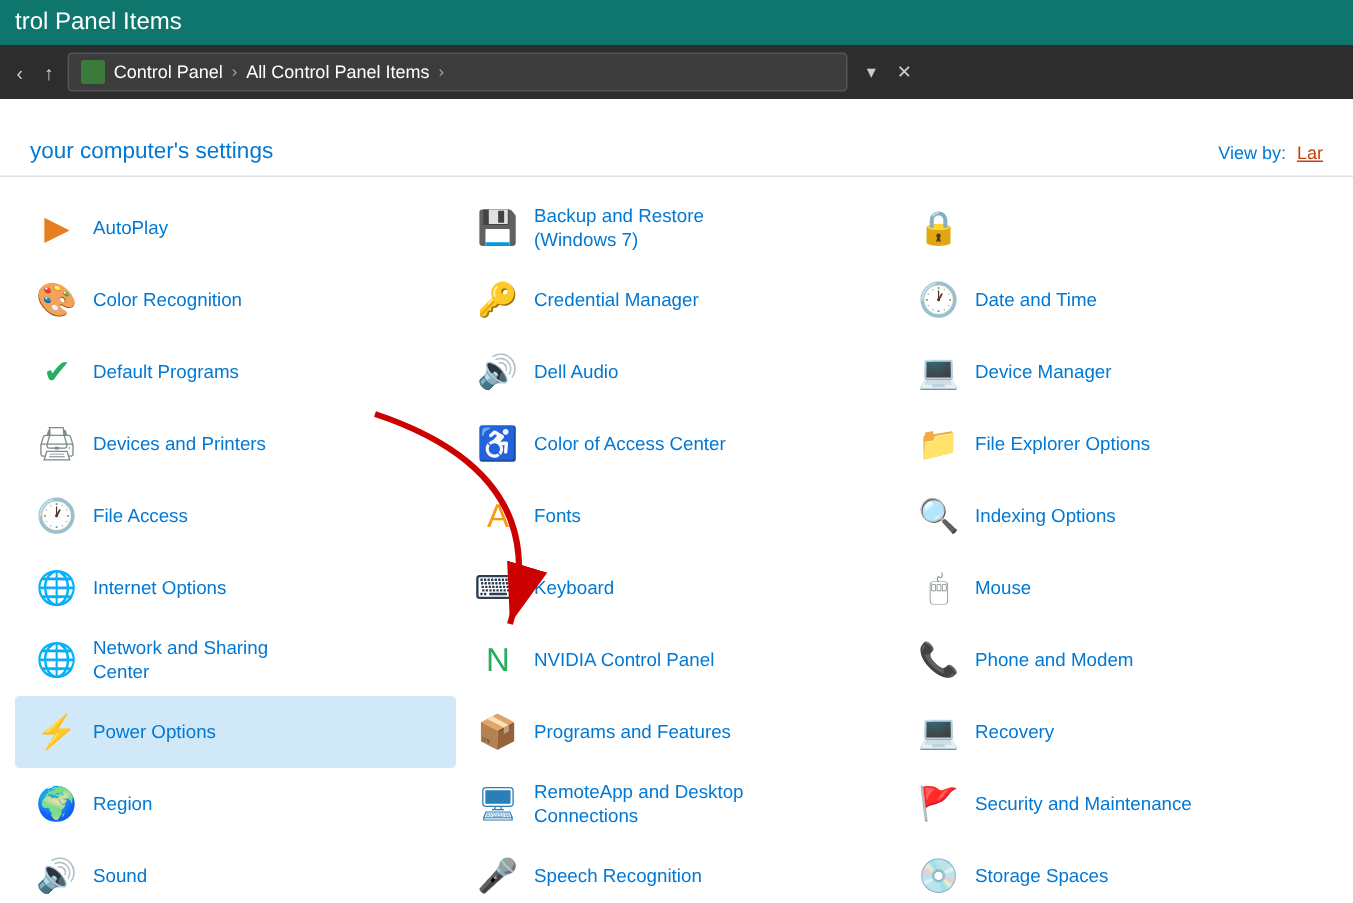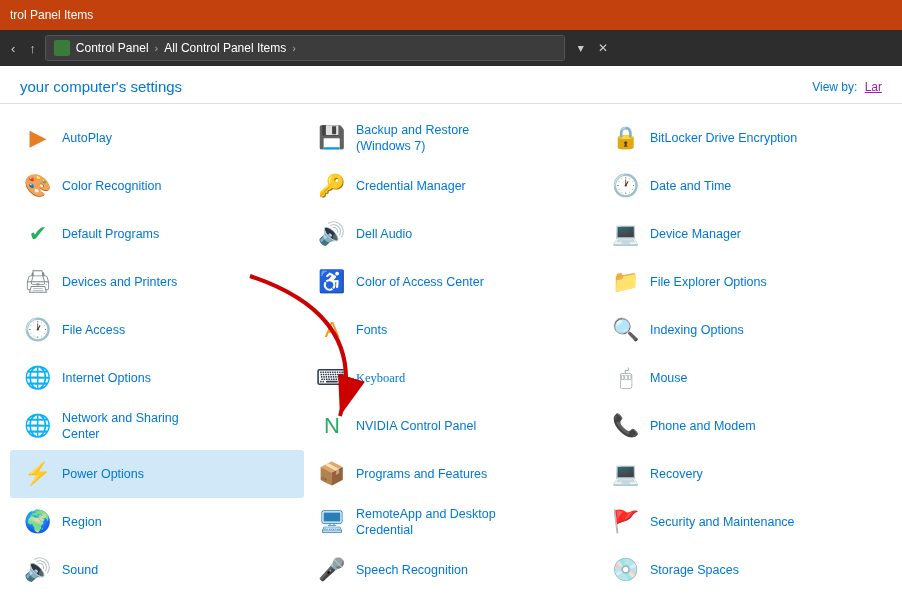--- a/index.html
+++ b/index.html
@@ -1,25 +1,25 @@
 <!DOCTYPE html>
 <html><head>
   <meta charset="utf-8">
   <style>
     * { margin: 0; padding: 0; box-sizing: border-box; }
     body { width: 902px; height: 602px; overflow: hidden; background: #1a1a1a; font-family: 'Segoe UI', Arial, sans-serif; }
 
     .title-bar {
-      background: #c2410c;
+      background: #0f766e;
       color: #fff;
       height: 30px;
       display: flex;
       align-items: center;
       padding: 0 10px;
-      font-size: 12px;
+      font-size: 16px;
     }
 
     .address-bar-row {
       background: #2d2d2d;
       height: 36px;
       display: flex;
       align-items: center;
       padding: 0 6px;
       gap: 4px;
     }
@@ -74,23 +74,23 @@
       padding: 2px 5px;
     }
 
     .main-content {
       background: #fff;
       height: calc(602px - 66px);
       overflow-y: auto;
     }
 
     .content-header {
-      padding: 12px 20px 8px 20px;
-      display: flex;
-      align-items: center;
+      padding: 26px 20px 8px 20px;
+      display: flex;
+      align-items: flex-end;
       justify-content: space-between;
       border-bottom: 1px solid #e0e0e0;
     }
 
     .adjust-text {
       color: #0078d4;
       font-size: 15px;
       font-weight: 400;
     }
 
@@ -169,21 +169,21 @@
     <button class="addr-btn">▾</button>
     <button class="addr-btn">✕</button>
   </div>
 </div>
 
 <div class="main-content content-area">
   <div class="content-header">
     <span class="adjust-text">your computer's settings</span>
     <div class="viewby">
       <span>View by:</span>
-      <span style="color:#a21caf; cursor:pointer; margin-left:4px;text-decoration:underline;">Lar</span>
+      <span style="color:#c2410c; cursor:pointer; margin-left:4px;text-decoration:underline;">Lar</span>
     </div>
   </div>
 
   <svg style="position:absolute; top:190px; left:170px; width:220px; height:200px; pointer-events:none; z-index:10;">
     <defs>
       <marker id="arrowhead" markerWidth="10" markerHeight="7" refX="10" refY="3.5" orient="auto">
         <polygon points="0 0, 10 3.5, 0 7" fill="#cc0000"></polygon>
       </marker>
     </defs>
     <path d="M 80 20 Q 200 60 170 160" stroke="#cc0000" stroke-width="4" fill="none" marker-end="url(#arrowhead)"></path>
@@ -194,21 +194,20 @@
         <div class="cp-item-icon" style="color: rgb(230, 126, 34);">▶</div>
         <div class="cp-item-label" style="white-space: pre-line;">AutoPlay</div>
       </div>
       <div class="cp-item">
         <div class="cp-item-icon" style="color: rgb(39, 174, 96);">💾</div>
         <div class="cp-item-label" style="white-space: pre-line;">Backup and Restore
 (Windows 7)</div>
       </div>
       <div class="cp-item">
         <div class="cp-item-icon" style="color: rgb(127, 140, 141);">🔒</div>
-        <div class="cp-item-label" style="white-space: pre-line;">BitLocker Drive Encryption</div>
       </div>
       <div class="cp-item">
         <div class="cp-item-icon" style="color: rgb(52, 152, 219);">🎨</div>
         <div class="cp-item-label" style="white-space: pre-line;">Color Recognition</div>
       </div>
       <div class="cp-item">
         <div class="cp-item-icon" style="color: rgb(41, 128, 185);">🔑</div>
         <div class="cp-item-label" style="white-space: pre-line;">Credential Manager</div>
       </div>
       <div class="cp-item">
@@ -250,21 +249,21 @@
       <div class="cp-item">
         <div class="cp-item-icon" style="color: rgb(127, 140, 141);">🔍</div>
         <div class="cp-item-label" style="white-space: pre-line;">Indexing Options</div>
       </div>
       <div class="cp-item">
         <div class="cp-item-icon" style="color: rgb(52, 152, 219);">🌐</div>
         <div class="cp-item-label" style="white-space: pre-line;">Internet Options</div>
       </div>
       <div class="cp-item">
         <div class="cp-item-icon" style="color: rgb(44, 62, 80);">⌨</div>
-        <div class="cp-item-label" style="white-space: pre-line; font-family: Liberation Serif, serif;">Keyboard</div>
+        <div class="cp-item-label" style="white-space: pre-line;">Keyboard</div>
       </div>
       <div class="cp-item">
         <div class="cp-item-icon" style="color: rgb(127, 140, 141);">🖱</div>
         <div class="cp-item-label" style="white-space: pre-line;">Mouse</div>
       </div>
       <div class="cp-item">
         <div class="cp-item-icon" style="color: rgb(41, 128, 185);">🌐</div>
         <div class="cp-item-label" style="white-space: pre-line;">Network and Sharing
 Center</div>
       </div>
@@ -288,21 +287,21 @@
         <div class="cp-item-icon" style="color: rgb(39, 174, 96);">💻</div>
         <div class="cp-item-label" style="white-space: pre-line;">Recovery</div>
       </div>
       <div class="cp-item">
         <div class="cp-item-icon" style="color: rgb(39, 174, 96);">🌍</div>
         <div class="cp-item-label" style="white-space: pre-line;">Region</div>
       </div>
       <div class="cp-item">
         <div class="cp-item-icon" style="color: rgb(41, 128, 185);">🖥</div>
         <div class="cp-item-label" style="white-space: pre-line;">RemoteApp and Desktop
-Credential</div>
+Connections</div>
       </div>
       <div class="cp-item">
         <div class="cp-item-icon" style="color: rgb(52, 152, 219);">🚩</div>
         <div class="cp-item-label" style="white-space: pre-line;">Security and Maintenance</div>
       </div>
       <div class="cp-item">
         <div class="cp-item-icon" style="color: rgb(127, 140, 141);">🔊</div>
         <div class="cp-item-label" style="white-space: pre-line;">Sound</div>
       </div>
       <div class="cp-item">

